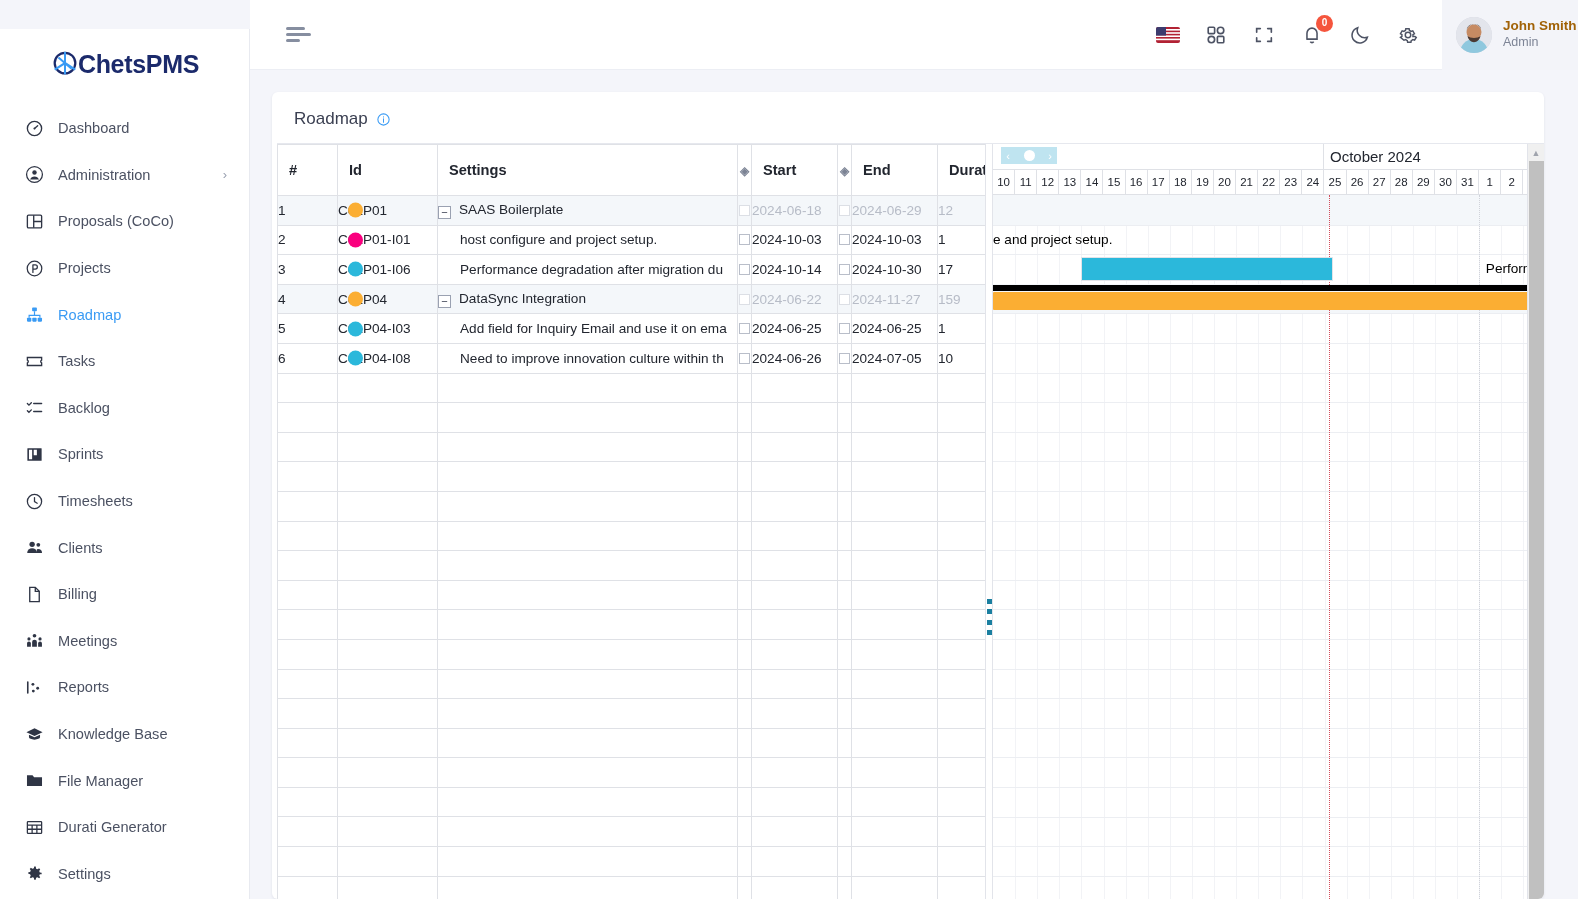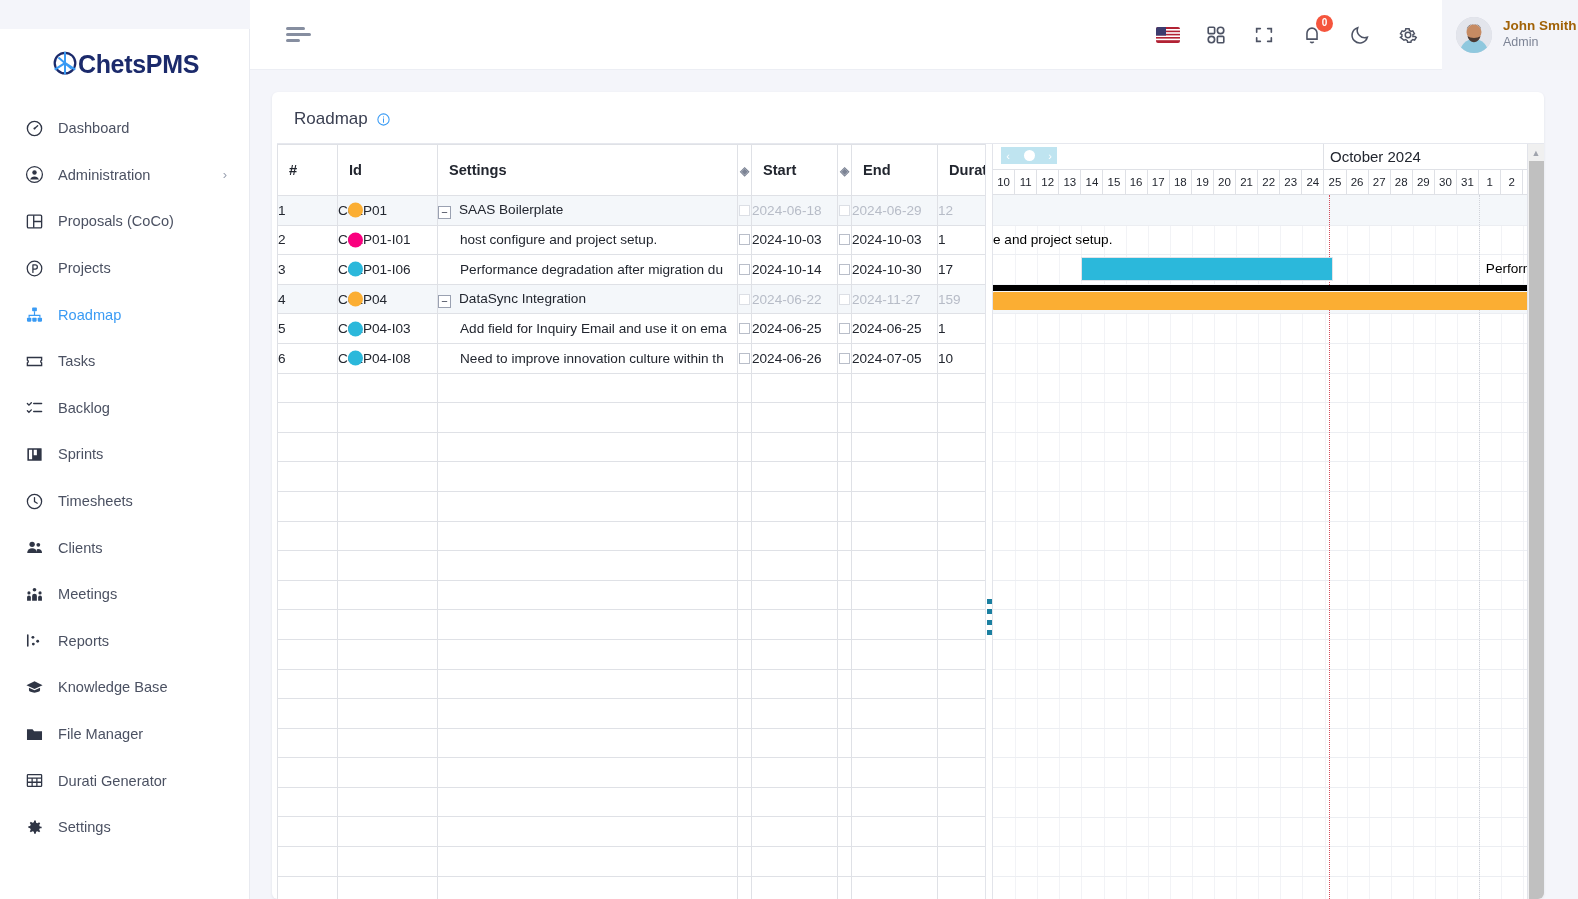--- a/index.html
+++ b/index.html
@@ -303,20 +303,29 @@
           <svg viewBox="0 0 24 24" width="19" height="19" fill="currentColor">
               <circle cx="9" cy="8" r="3.4"></circle>
               <path d="M2.8 19a6.2 6.2 0 0 1 12.4 0z"></path>
               <circle cx="16.8" cy="8.6" r="2.4"></circle>
               <path d="M14.5 19h7a5 5 0 0 0-5-5 5 5 0 0 0-1.4.2z"></path>
             </svg>
         </span>
         <span class="nav-label">Clients</span>
       </div>
 
+      <div class="nav-item">
+        <span class="ic">
+          <svg viewBox="0 0 24 24" width="19" height="19" fill="none" stroke="currentColor" stroke-width="1.7">
+              <path d="M6 3h7l5 5v13H6z"></path>
+              <path d="M13 3v5h5"></path>
+            </svg>
+        </span>
+        <span class="nav-label">Billing</span>
+      </div>
 
       <div class="nav-item">
         <span class="ic">
           <svg viewBox="0 0 24 24" width="19" height="19" fill="currentColor">
               <circle cx="12" cy="6" r="2.3"></circle>
               <path d="M9 14a3 3 0 0 1 6 0v6h-6z"></path>
               <circle cx="5" cy="10" r="2"></circle>
               <path d="M2.6 20v-4.4a2.4 2.4 0 0 1 4.8 0V20z"></path>
               <circle cx="19" cy="10" r="2"></circle>
               <path d="M16.6 20v-4.4a2.4 2.4 0 0 1 4.8 0V20z"></path>

